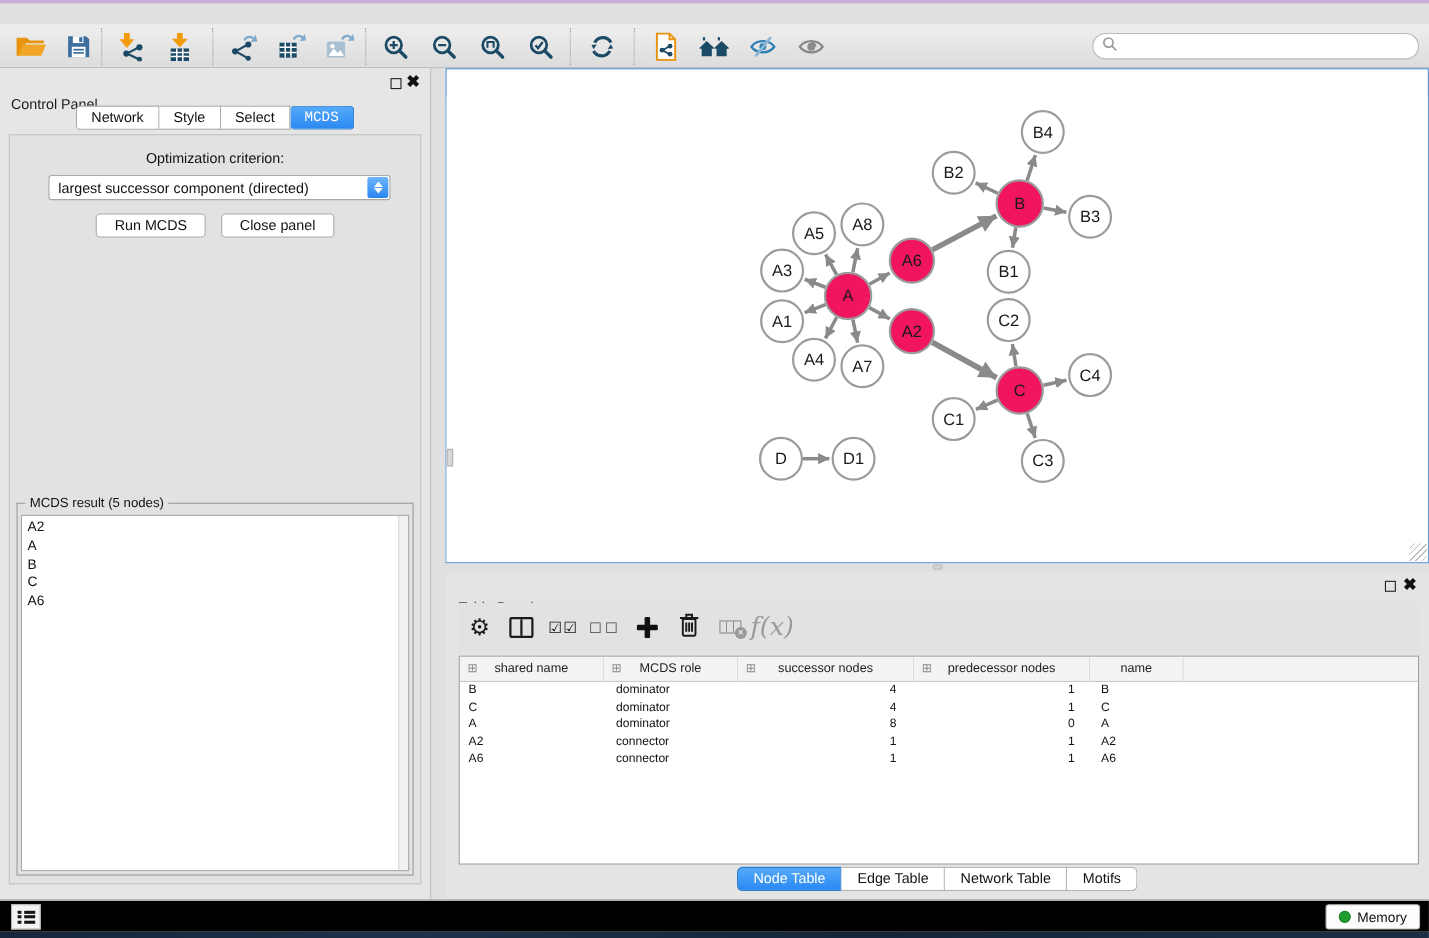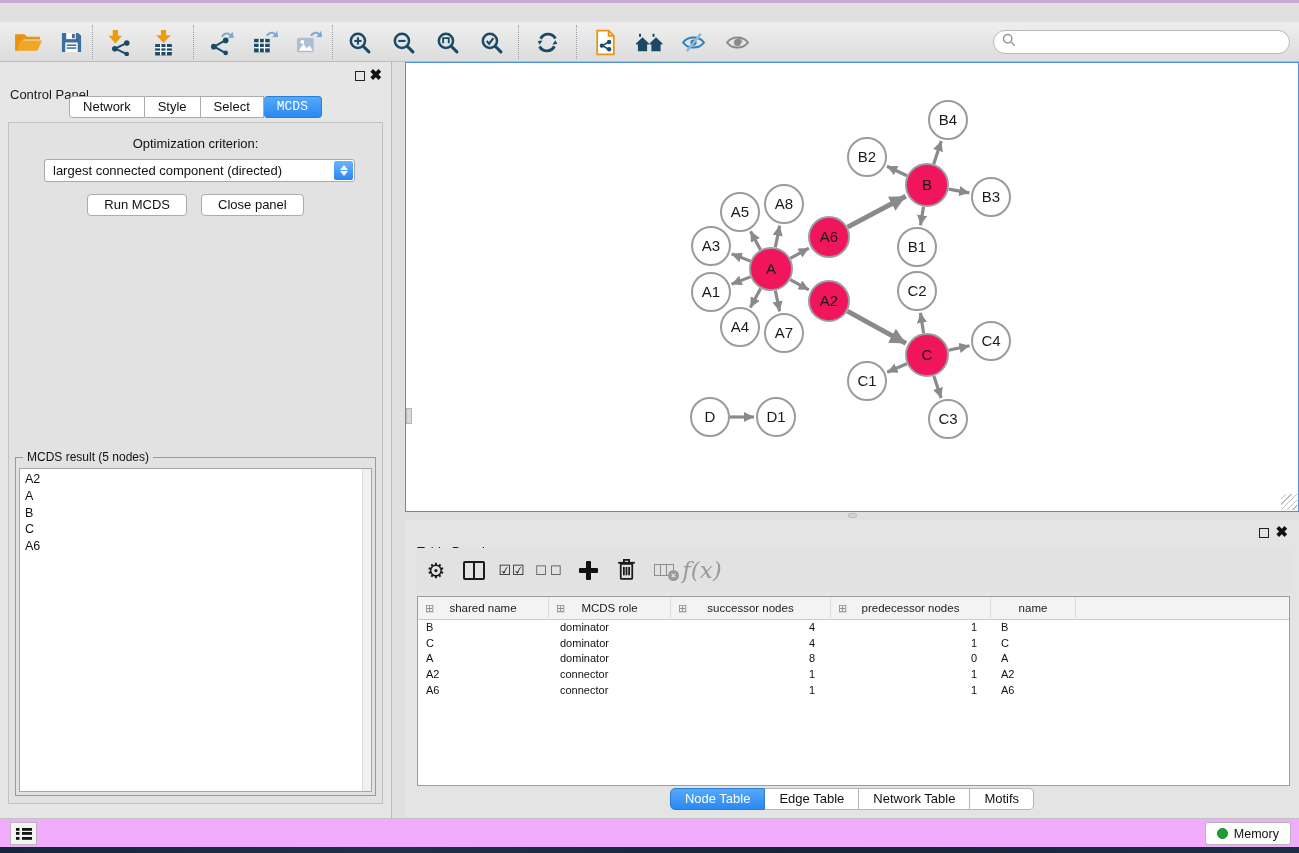--- a/index.html
+++ b/index.html
@@ -125,21 +125,21 @@
         white-space:nowrap; overflow:hidden; }
 
   .tp-tabs { position:absolute; left:0; right:0; top:268px; display:flex; justify-content:center; }
   .tp-tab { height:22px; line-height:20px; font-size:13px; padding:0 14px; background:#fff;
             border:1px solid #b5b5b5; border-left:none; color:#111; }
   .tp-tab:first-child { border-left:1px solid #2a7fd4; border-radius:5px 0 0 5px;text-align:center; }
   .tp-tab:last-child { border-radius:0 5px 5px 0; }
   .tp-tab.active { background:linear-gradient(#55a9f9,#2a88f2); color:#fff; border-color:#2a7fd4; }
 
   
-  .statusbar { position:absolute; left:0; top:818px; width:100%; height:29px; background:#f0abfc;
+  .statusbar { position:absolute; left:0; top:818px; width:100%; height:29px; background:#000000;
                border-top:1px solid #c2c2c2; }
   .list-btn { position:absolute; left:10px; top:3px; width:27px; height:23px; background:#f3f3f3;
               border:1px solid #b9b9b9; display:flex; align-items:center; justify-content:center; }
   .list-glyph { width:16px; height:14px; background:
       linear-gradient(#151515,#151515) 0 1px / 3.5px 2.8px no-repeat,
       linear-gradient(#151515,#151515) 6px 1px / 10px 2.8px no-repeat,
       linear-gradient(#151515,#151515) 0 5.7px / 3.5px 2.8px no-repeat,
       linear-gradient(#151515,#151515) 6px 5.7px / 10px 2.8px no-repeat,
       linear-gradient(#151515,#151515) 0 10.4px / 3.5px 2.8px no-repeat,
       linear-gradient(#151515,#151515) 6px 10.4px / 10px 2.8px no-repeat; }
@@ -372,21 +372,21 @@
     </div>
     <div class="cp-tabs">
       <span class="cp-tab">Network</span>
       <span class="cp-tab">Style</span>
       <span class="cp-tab">Select</span>
       <span class="cp-tab active">MCDS</span>
     </div>
     <div class="cp-content">
       <div class="opt-label">Optimization criterion:</div>
       <div class="opt-select">
-        <span class="val">largest connected component (directed)</span>
+        <span class="val">largest successor component (directed)</span>
         <span class="stepper">
             <i class="up"></i>
             <i class="dn"></i>
           </span>
       </div>
       <div class="cp-buttons">
         <button class="btn">Run MCDS</button>
         <button class="btn">Close panel</button>
       </div>
       <div class="result-group">

